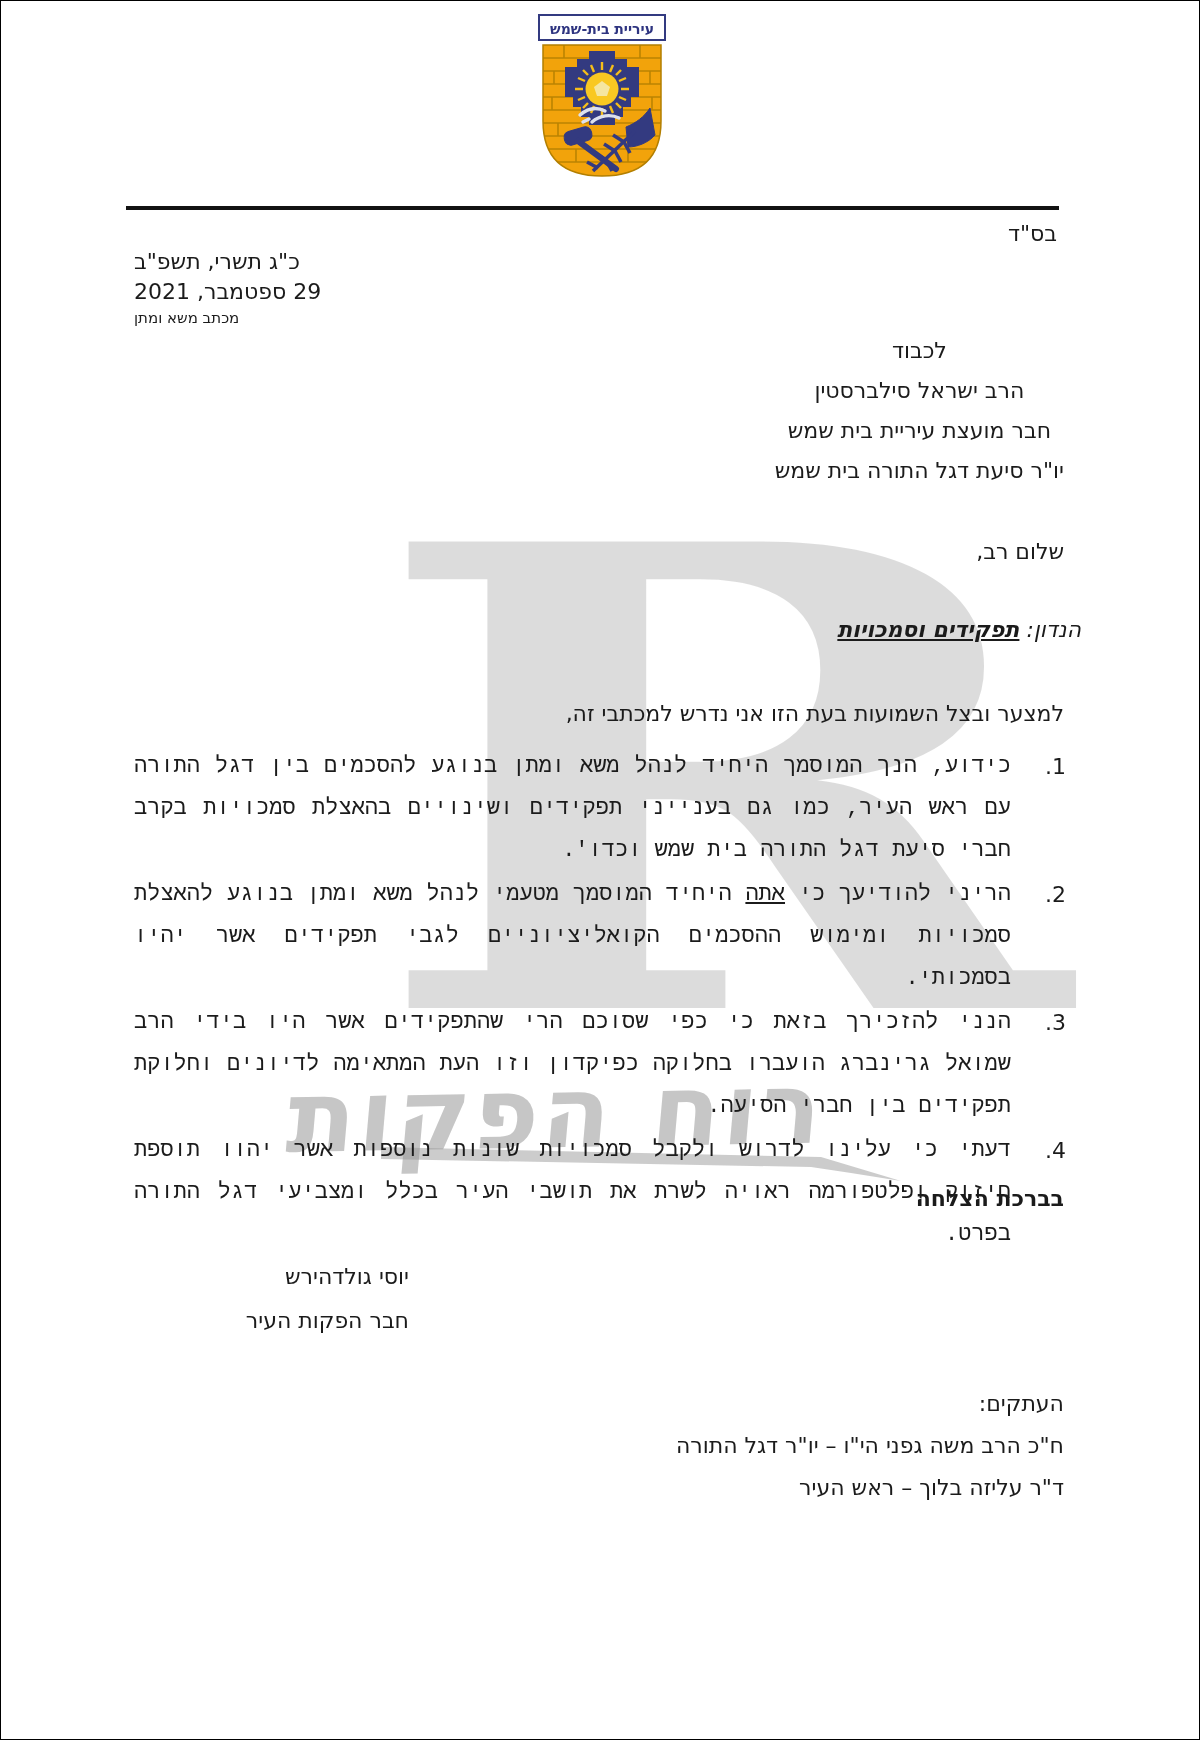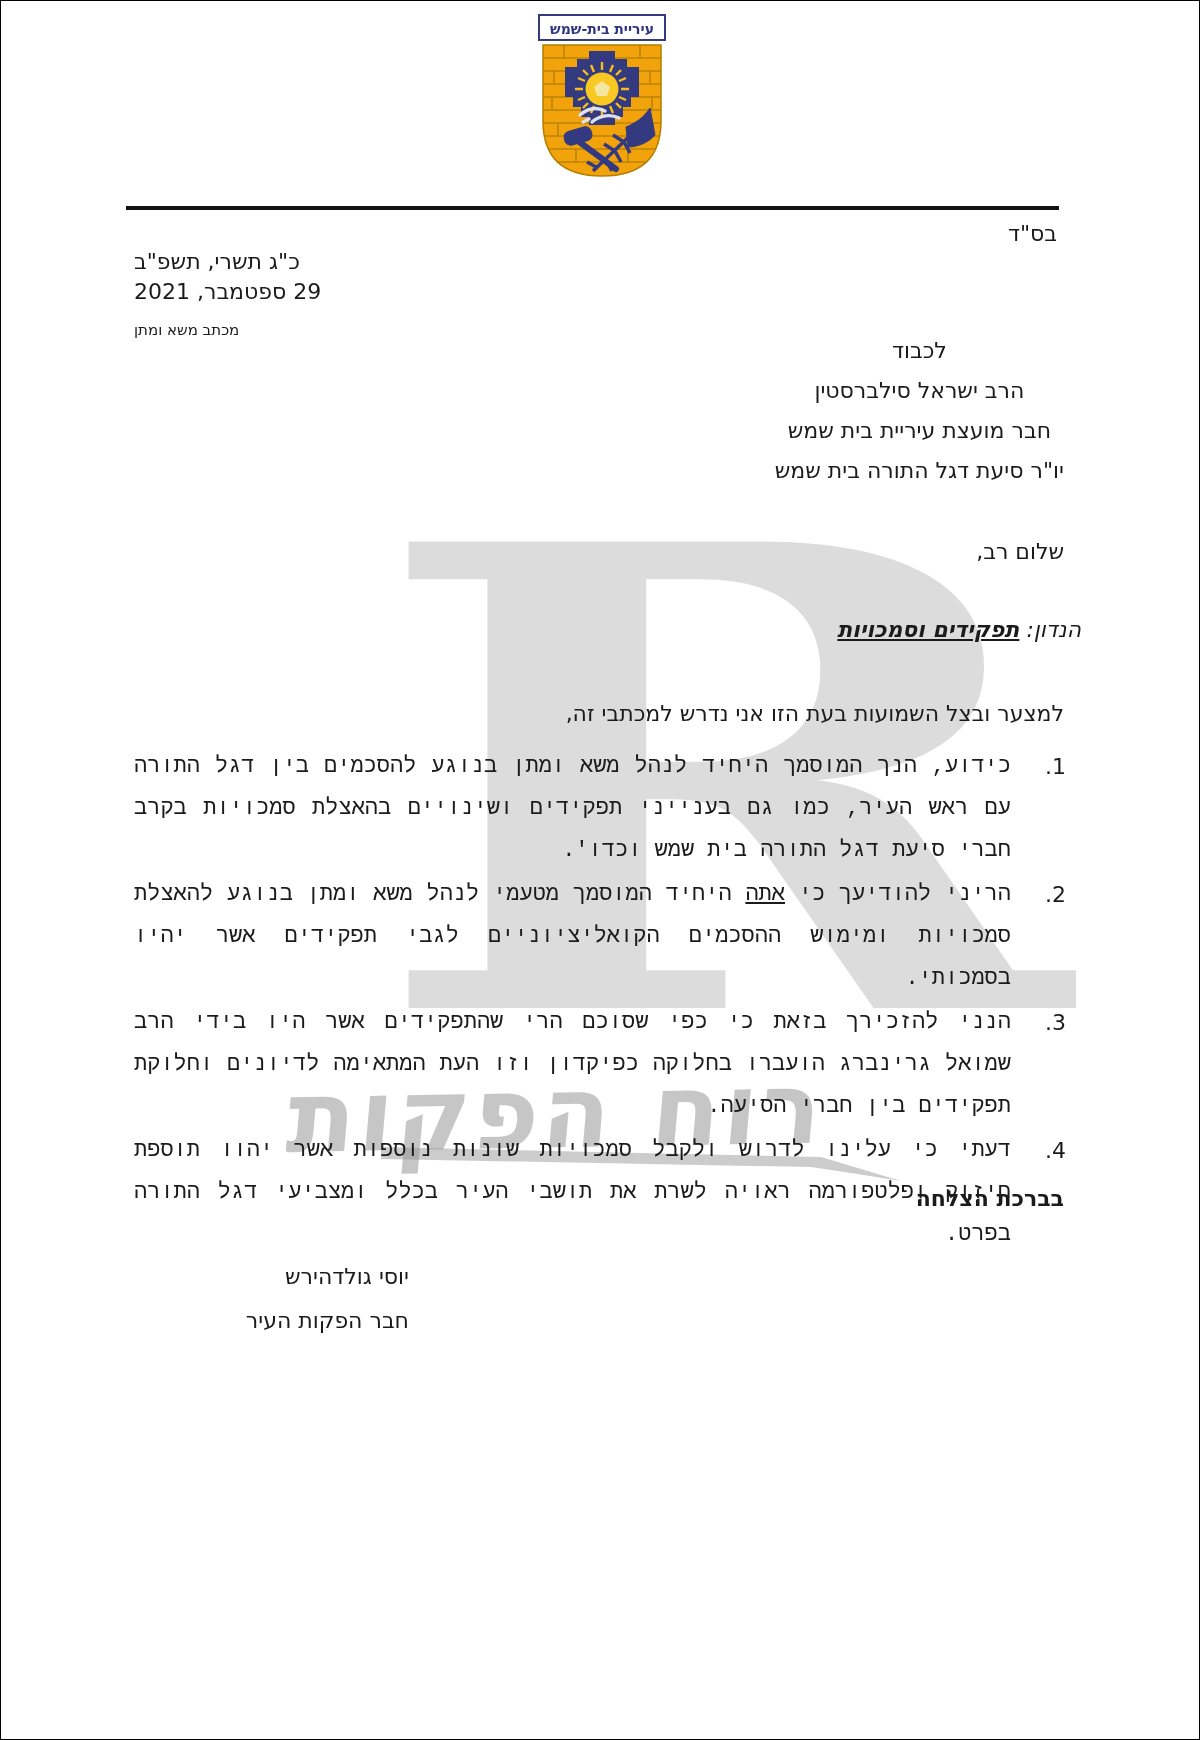--- a/index.html
+++ b/index.html
@@ -29,21 +29,21 @@
     white-space:nowrap;
   }
   .wm-swoosh{position:absolute;left:380px;top:1128px;opacity:.45;}
   
   .logo{position:absolute;left:535px;top:8px;z-index:1;}
   .rule{position:absolute;left:125px;top:205px;width:933px;height:4px;background:#121212;z-index:1;}
   
   .tb{position:absolute;z-index:2;font-size:22px;direction:rtl;}
   .bsd{right:142px;top:220px;text-align:right;}
   .dateblock{left:133px;top:246px;text-align:left;line-height:30px;}
-  .doc-label{font-size:15px;line-height:22px;margin-top:12px;}
+  .doc-label{font-size:15px;line-height:22px;}
   .recipient{right:135px;top:330px;text-align:center;line-height:40px;}
   .greeting{right:135px;top:538px;text-align:right;}
   .subject{right:118px;top:616px;text-align:right;font-style:italic;}
   .subject .subj-strong{font-weight:bold;text-decoration:underline;}
   .opening{right:135px;top:692px;text-align:right;line-height:42px;}
   .list{left:133px;top:745px;width:932px;line-height:42px;}
   .li{display:flex;margin-bottom:2px;}
   .li .num{flex:0 0 55px;}
   .li .txt{flex:1 1 auto;text-align:justify;font-family:Liberation Mono, monospace;}
   .u{text-decoration:underline;}
@@ -190,14 +190,19 @@
     </div>
   </div>
 
   <div class="tb closing">בברכת הצלחה</div>
 
   <div class="tb signature">
     <div>יוסי גולדהירש</div>
     <div>חבר הפקות העיר</div>
   </div>
 
+  <div class="tb copies">
+    <div>העתקים:</div>
+    <div>ח"כ הרב משה גפני הי"ו – יו"ר דגל התורה</div>
+    <div>ד"ר עליזה בלוך – ראש העיר</div>
+  </div>
 
 </div>
 
 </body></html>

